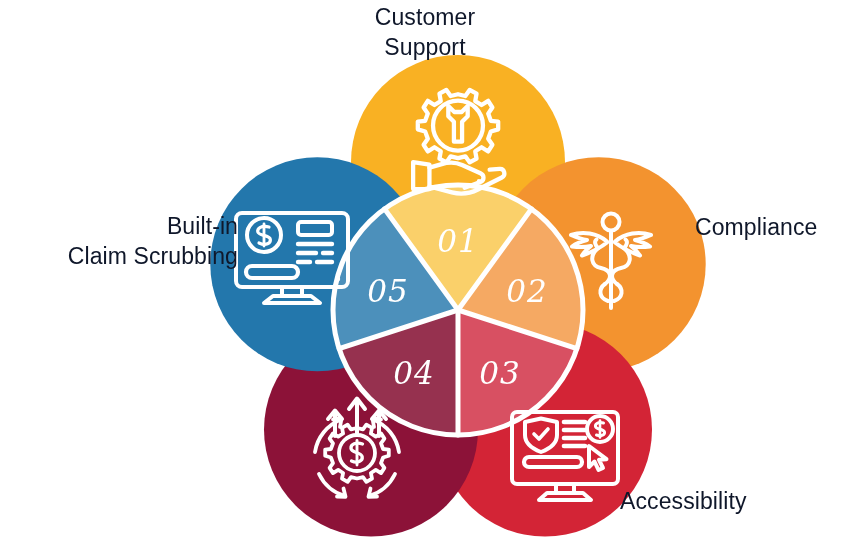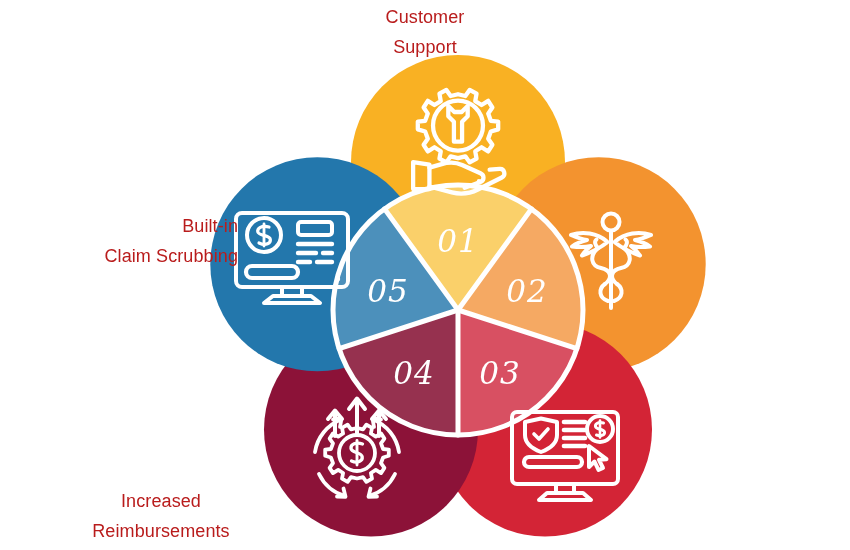--- a/index.html
+++ b/index.html
@@ -10,22 +10,22 @@
     overflow:hidden;
     position:relative;
   }
   #infographic{
     position:absolute;
     left:0;top:0;
     width:850px;height:550px;
   }
   .label{
     position:absolute;
-    color:#b91c1c;
-    font-size:18px;
+    color:#0f172a;
+    font-size:23px;
     line-height:30px;
     font-weight:400;
     white-space:pre;
     letter-spacing:0.1px;
   }
   #label-customer-support{ left:0;   top:2px;   width:850px; text-align:center; }
   #label-compliance      { left:560px; top:212px; width:290px; text-align:left; padding-left:135px; box-sizing:border-box;}
   #label-claim-scrubbing { left:16px;   top:211px; width:222px; text-align:right; }
   #label-accessibility   { left:560px; top:486px; width:290px; text-align:left; padding-left:60px; box-sizing:border-box;}
   #label-reimbursements  { left:0;   top:486px; width:322px; text-align:center; }
@@ -241,21 +241,21 @@
 
       <circle cx="46" cy="24" r="2.2" fill="#ffffff" stroke="none"></circle>
     </g>
 
   </svg>
 
   
   <div class="label" id="label-customer-support">Customer
 Support</div>
 
-
-
-  <div class="label" id="label-reimbursements">Increased
-Reimbursements</div>
+  <div class="label" id="label-compliance">Compliance</div>
+
+  <div class="label" id="label-accessibility">Accessibility</div>
+
 
   <div class="label" id="label-claim-scrubbing">Built-in
 Claim Scrubbing</div>
 
 </div>
 
 </body></html>

